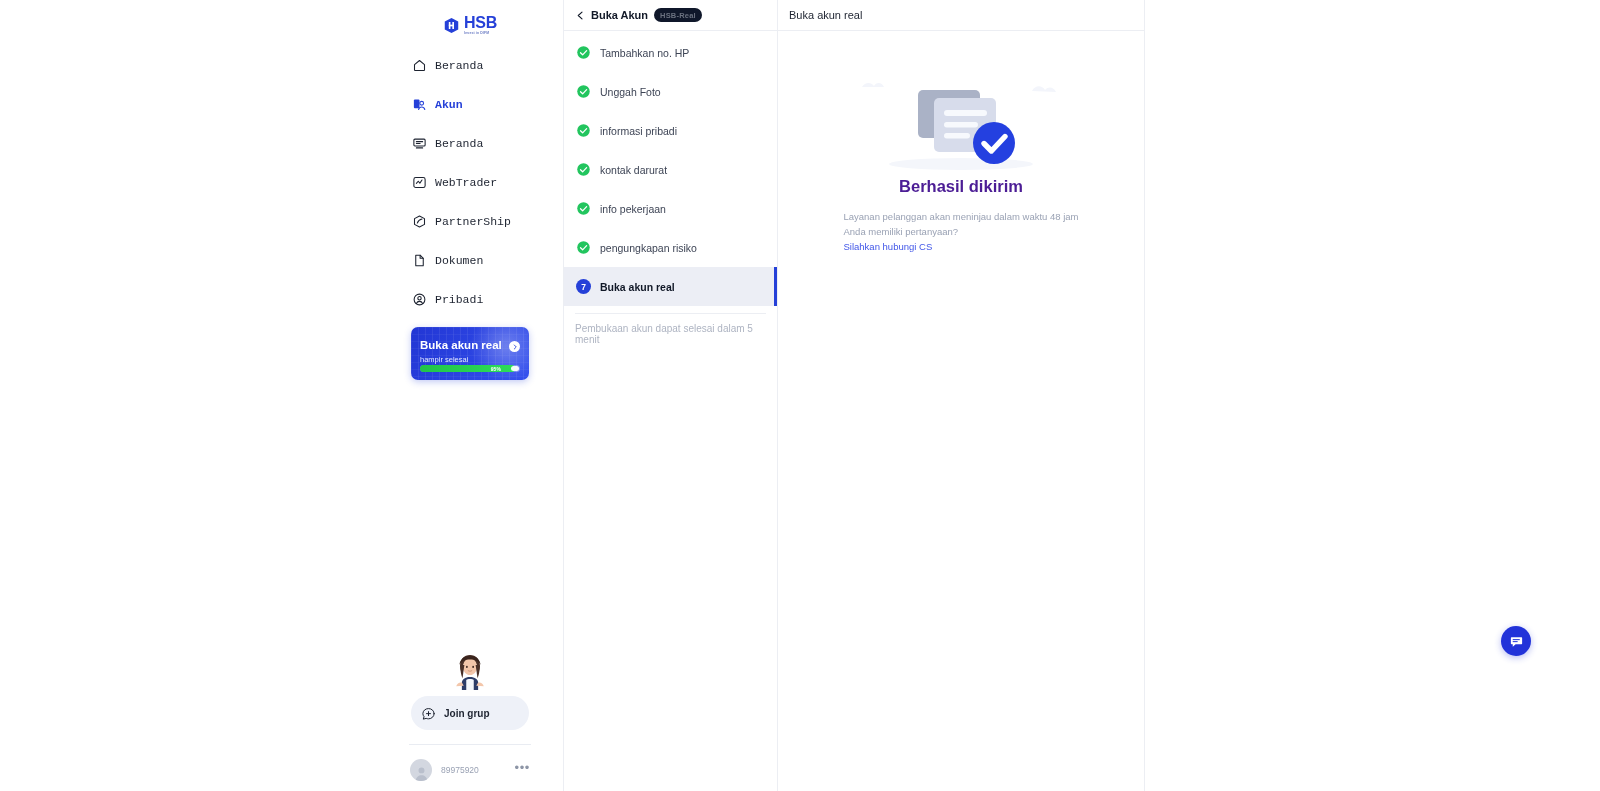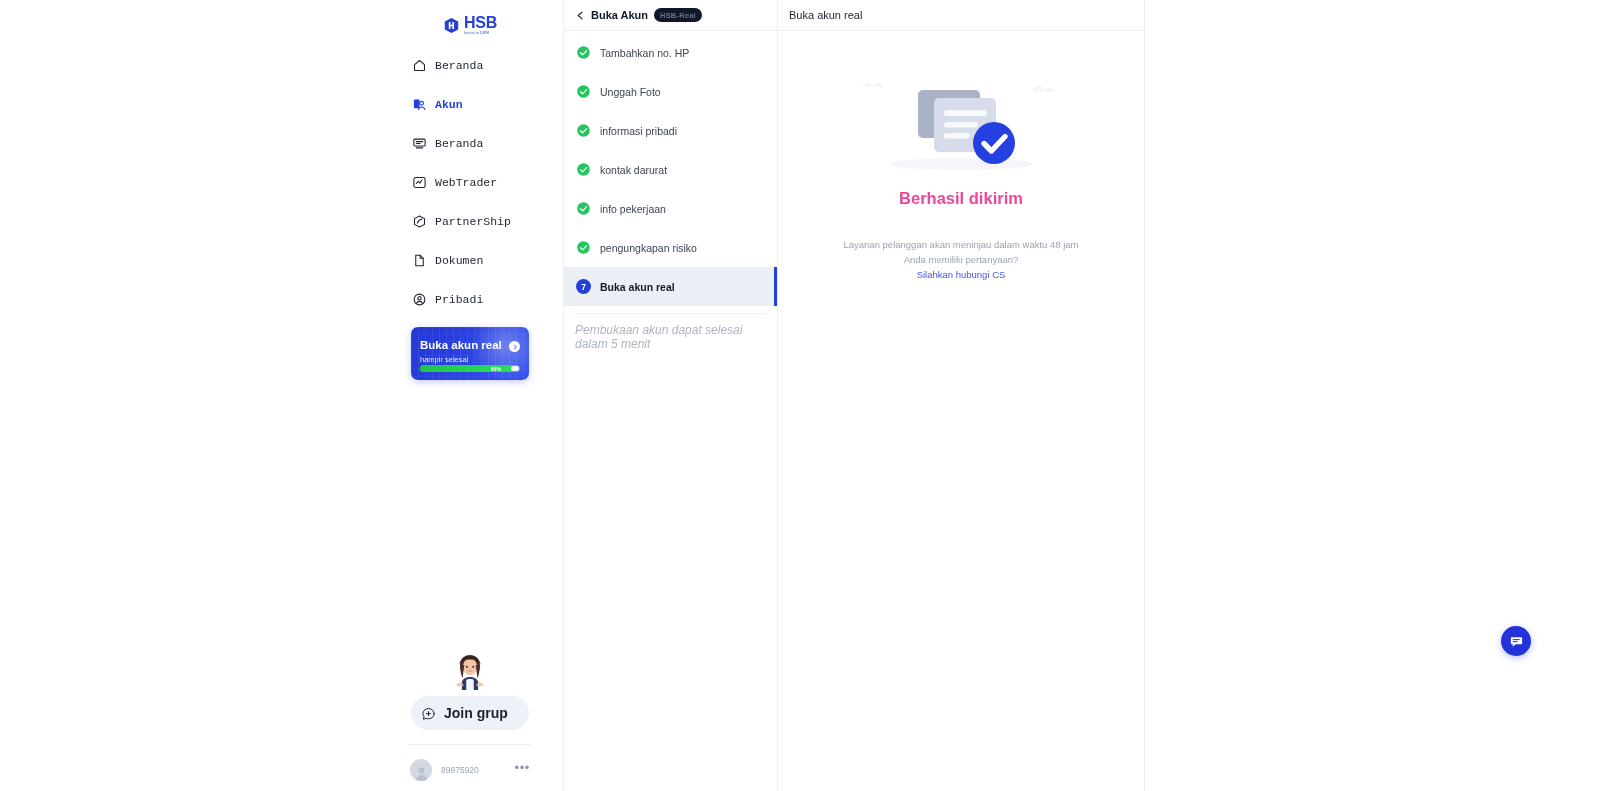--- a/index.html
+++ b/index.html
@@ -63,21 +63,21 @@
 
   .spacer { flex: 1; }
 
   
   .join-wrap { position: relative; margin: 0 11px 0 11px; height: 54px; }
   .join-girl { position: absolute; left: 50%; transform: translateX(-50%); top: -26px; width: 38px; height: 40px; }
   .join-pill { position: absolute; left: 0; right: 0; bottom: 0; height: 34px;
     background: #eef1f8; border-radius: 17px; display: flex; align-items: center;
     gap: 8px; padding-left: 10px; cursor: pointer; }
   .join-pill-ico { width: 15px; height: 15px; }
-  .join-pill-label { font-size: 14px; font-weight: 600; color: #1d2330; }
+  .join-pill-label { font-size: 10px; font-weight: 600; color: #1d2330; }
 
   .sb-div { margin: 14px 9px 0 9px; height: 1px; background: #e9ecf2; }
 
   .acct { display: flex; align-items: center; padding: 14px 10px 18px 10px; gap: 9px; height: 54px; cursor: pointer; }
   .acct-avatar { width: 22px; height: 22px; border-radius: 50%; background: #d3d7e0;
     display: flex; align-items: flex-end; justify-content: center; overflow: hidden; flex: 0 0 22px; }
   .acct-avatar svg { width: 17px; height: 17px; }
   .acct-id { font-size: 8.5px; color: #9aa2b4; flex: 1; }
   .acct-more { font-size: 13px; color: #8d95a6; letter-spacing: .6px; line-height: 6px; padding-bottom: 5px; }
 
@@ -102,33 +102,33 @@
   .step.current .step-label { font-weight: 700; color: #111827; }
   .step.current::after { content: ""; position: absolute; right: 0; top: 0; bottom: 0;
     width: 3px; background: #2540d8; }
   .step-ico { width: 15px; height: 15px; flex: 0 0 15px; }
   .step-num { width: 15px; height: 15px; flex: 0 0 15px; border-radius: 50%;
     background: #2540d8; color: #fff; font-size: 8.5px; font-weight: 700;
     display: flex; align-items: center; justify-content: center; }
   .step-label { font-size: 10.5px; color: #3d4455; }
 
   .steps-div { margin: 7px 11px 0 11px; height: 1px; background: #eceef3; }
-  .steps-note { padding: 9px 11px 0 11px; font-size: 12px; color: #aeb4c2; font-style: italic; }
+  .steps-note { padding: 9px 11px 0 11px; font-size: 10px; color: #aeb4c2; }
 
   
   .main { position: absolute; left: 778px; top: 0; width: 367px; height: 791px;
     background: #fff; border-right: 1px solid #eceef3; }
   .main-head { height: 31px; display: flex; align-items: center; padding-left: 11px;
     border-bottom: 1px solid #eceef3; }
   .main-head-title { font-size: 11px; color: #1d2330; }
 
   .success { padding-top: 34px; display: flex; flex-direction: column; align-items: center; }
   .illus { width: 210px; height: 112px; }
-  .success-title { margin-top: 12px; font-size: 16.5px; font-weight: 700; color: #ec4899; }
-  .success-lines { margin-top: 29px; text-align: center; line-height: 15px; }
+  .success-title { font-size: 16.5px; font-weight: 700; color: #4c1d95; }
+  .success-lines { margin-top: 13px; line-height: 15px; }
   .success-line { font-size: 9.5px; color: #9aa2b4; display: block; }
   .success-link { font-size: 9.5px; color: #4257e8; display: block; cursor: pointer; }
 
   
   .fab { position: absolute; left: 1501px; top: 626px; width: 30px; height: 30px;
     border-radius: 50%; background: #2233d9; cursor: pointer;
     display: flex; align-items: center; justify-content: center;
     box-shadow: 0 2px 7px rgba(34,51,217,.32); }
   .fab svg { width: 15px; height: 15px; }
 </style>

